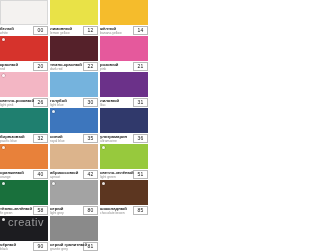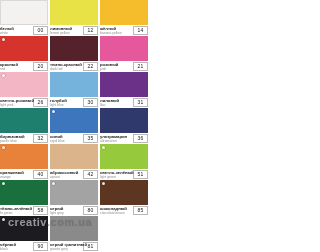--- a/index.html
+++ b/index.html
@@ -90,21 +90,21 @@
     top: 214px;
     width: 150px;
     height: 16px;
     pointer-events: none;
     display: flex;
     align-items: center;
     justify-content: flex-start;
     padding-left: 8px;
     box-sizing: border-box;
     font-size: 11px;
-    font-weight: bold;
+    font-weight: normal;
     letter-spacing: 0.5px;
     color: rgba(255,255,255,0.55);
     text-shadow: 0 0 1px rgba(0,0,0,0.2);
     font-family: "Liberation Sans", sans-serif;
     white-space: nowrap;
   }
   #watermark .wm-tail {
     color: rgba(120,120,120,0.45);
   }
 </style>
@@ -288,14 +288,13 @@
       <div class="labels">
         <div class="name-ru">серый гранитный</div>
         <div class="name-en">granite grey</div>
       </div>
     </div>
     <div class="cell empty"></div>
   </div>
 
 <div id="watermark">
   <span>creativ</span>
-    <span class="wm-tail">.com.ua</span>
 </div>
 
 </body></html>

